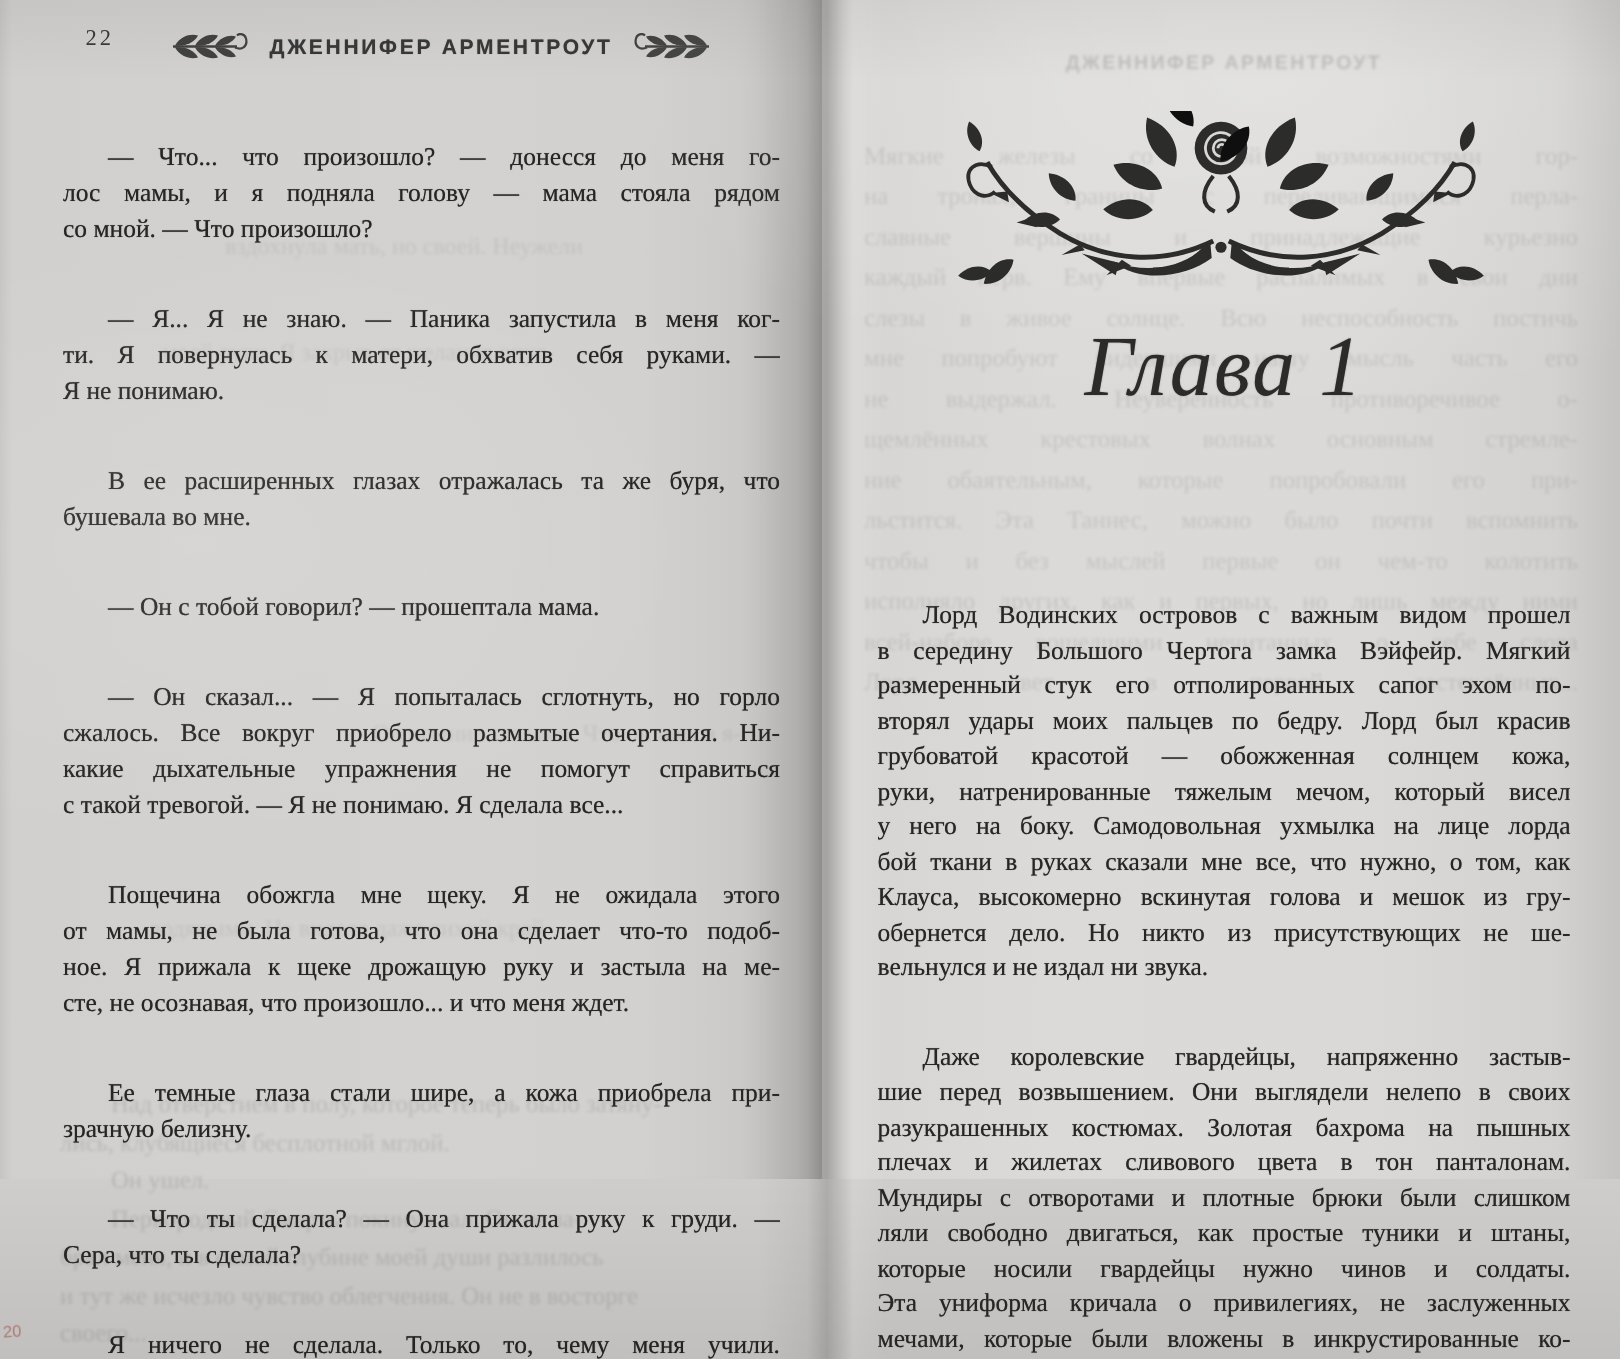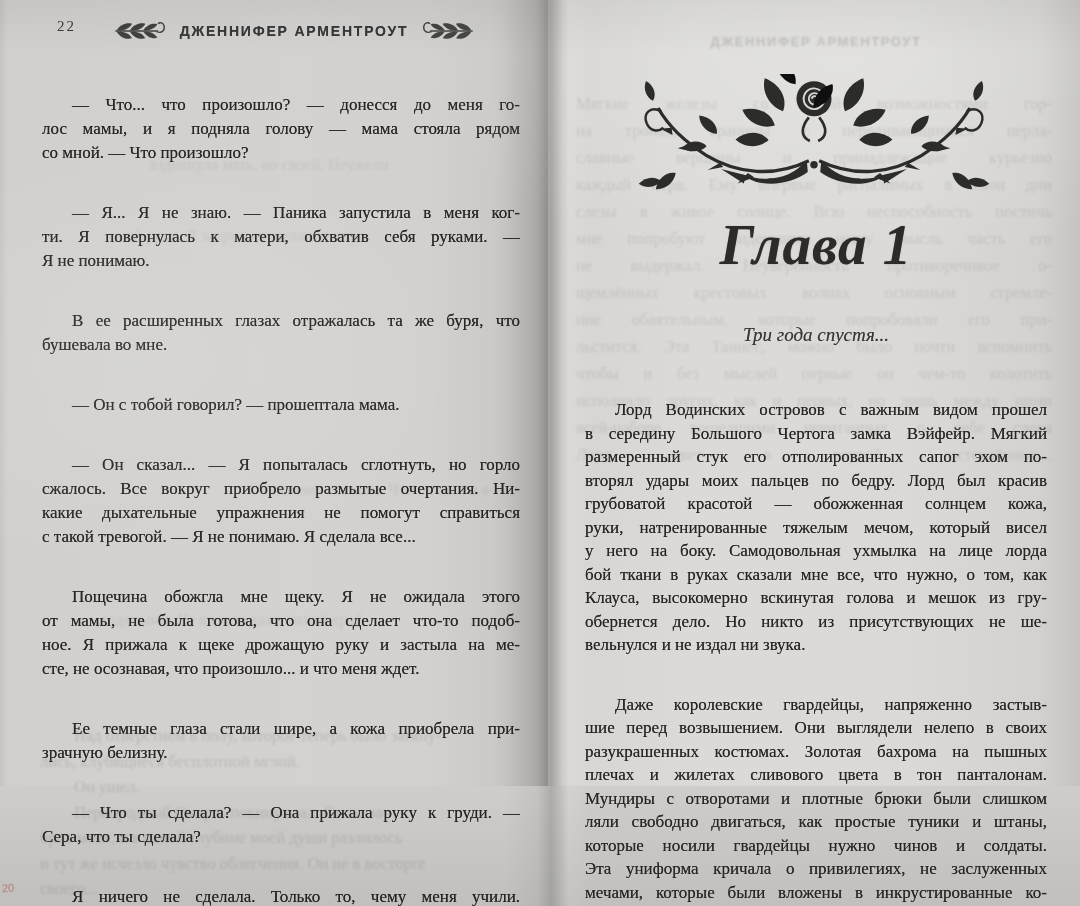--- a/index.html
+++ b/index.html
@@ -60,21 +60,21 @@
   .lp-body .bl{line-height:24px;height:24px;}
   .rp-body{left:37px;top:362px;width:462px;font-size:17px;}
   .rp-body .bl{line-height:23.5px;height:23.5px;}
   .bl{white-space:normal;overflow:hidden;text-shadow:0 0 .5px rgba(45,44,42,.75);}
   .bl.just{text-align:justify;text-align-last:justify;}
   .bl.first{text-indent:30px;margin-top:36px;}
   
   .rose-ornament{position:absolute;left:66px;top:74px;opacity:.93;filter:blur(.2px);}
   .chapter-title{
     position:absolute;left:37px;top:203px;width:462px;margin:0;
-    text-align:center;font-style:italic;font-weight:700;
+    text-align:center;font-style:italic;font-weight:400;
     font-size:57px;line-height:84px;color:#2c2b29;
     letter-spacing:1px;text-shadow:0 0 1px rgba(44,43,41,.45);
   }
   .chapter-subtitle{
     position:absolute;left:37px;top:324px;width:462px;
     text-align:center;font-style:italic;font-size:19px;color:#36352f;
     text-shadow:0 0 .5px rgba(54,53,47,.5);
   }
   
   .ghost{position:absolute;pointer-events:none;color:#4a4a48;}
@@ -270,21 +270,20 @@
       <path d="M190,24 m-10,1 a10,10 0 1,1 20,-2 a10,10 0 1,1 -20,2 m5,-1 a5.5,5.5 0 1,1 11,0 a5.5,5.5 0 1,1 -11,0 m3,0 a2.5,2.5 0 1,1 5,0" fill="none" stroke="#d8d7d5" stroke-width="1.8"></path>
       <use href="#leaf" transform="translate(172,10) rotate(-135) scale(1.0)"></use>
       <use href="#leaf" transform="translate(208,10) rotate(-45) scale(-1,1)"></use>
       <path d="M185,42 c-8,10 -8,19 1,23" fill="none" stroke="#1f1f1d" stroke-width="2.6"></path>
       <path d="M195,42 c8,10 8,19 -1,23" fill="none" stroke="#1f1f1d" stroke-width="2.6"></path>
       <circle cx="190" cy="88" r="3.6" fill="#1f1f1d"></circle>
     </svg>
 
     <h1 class="chapter-title">Глава 1</h1>
 
-    <div class="chapter-subtitle">Три года спустя...</div>
 
     <div class="bodytext rp-body" id="right-body">
         <div class="para">
           <div class="bl first just">Лорд Водинских островов с важным видом прошел</div>
           <div class="bl just">в середину Большого Чертога замка Вэйфейр. Мягкий</div>
           <div class="bl just">размеренный стук его отполированных сапог эхом по-</div>
           <div class="bl just">вторял удары моих пальцев по бедру. Лорд был красив</div>
           <div class="bl just">грубоватой красотой — обожженная солнцем кожа,</div>
           <div class="bl just">руки, натренированные тяжелым мечом, который висел</div>
           <div class="bl just">у него на боку. Самодовольная ухмылка на лице лорда</div>

